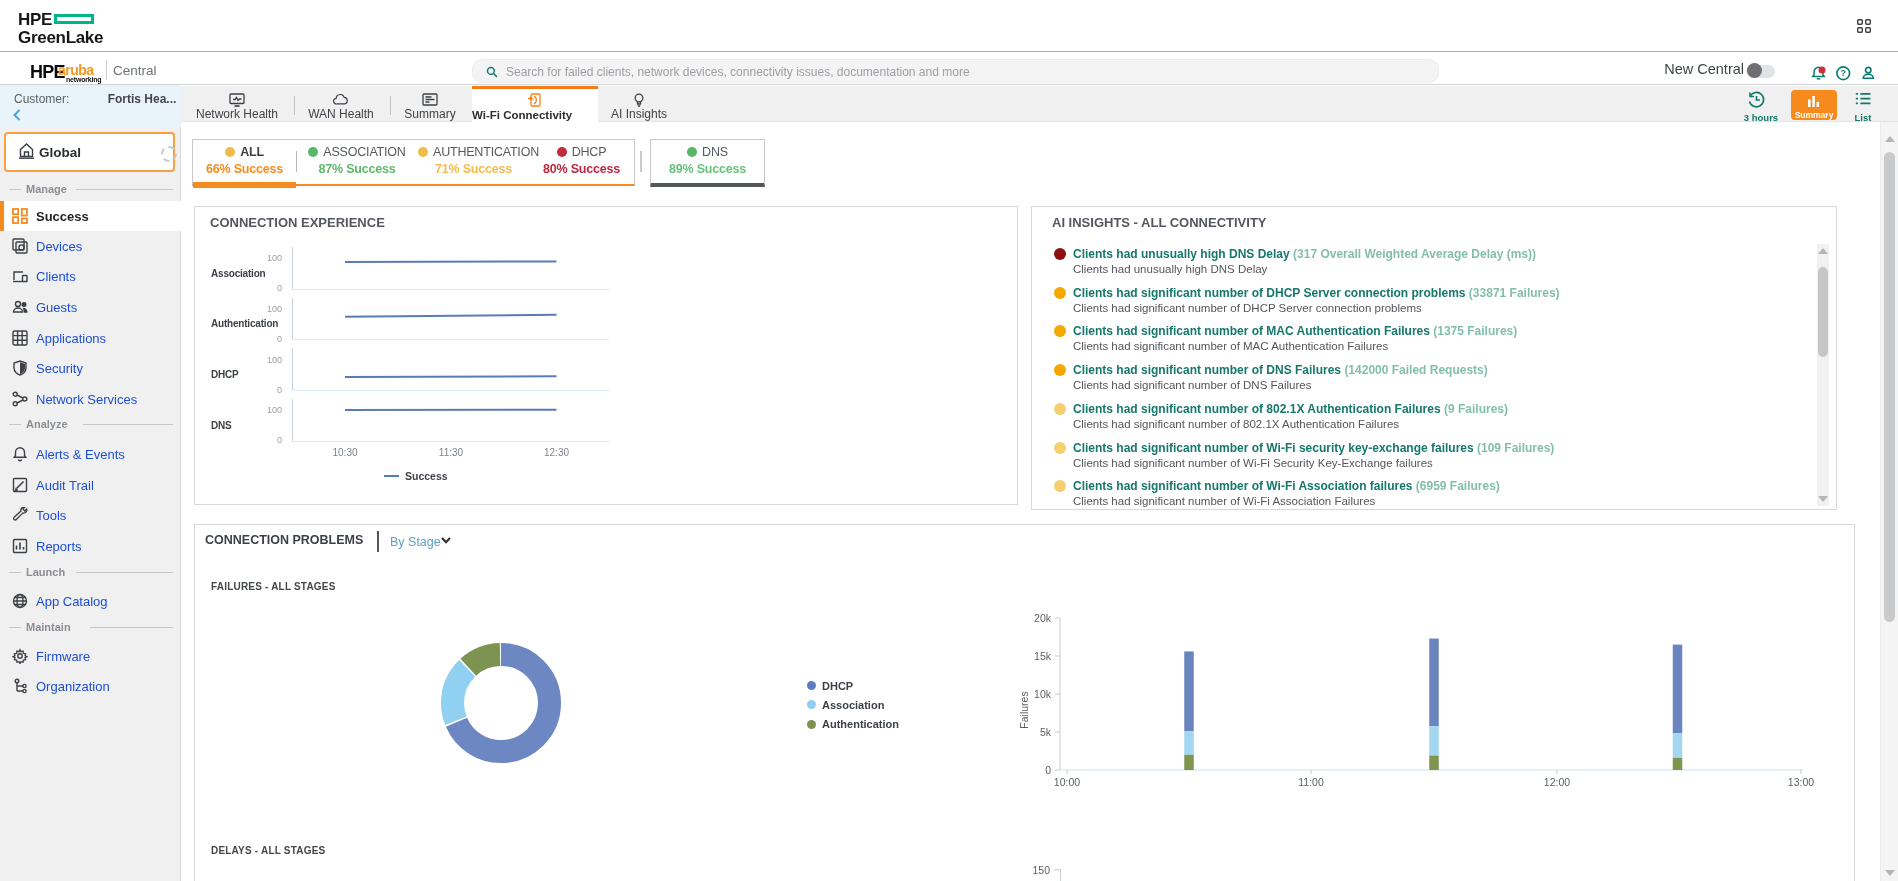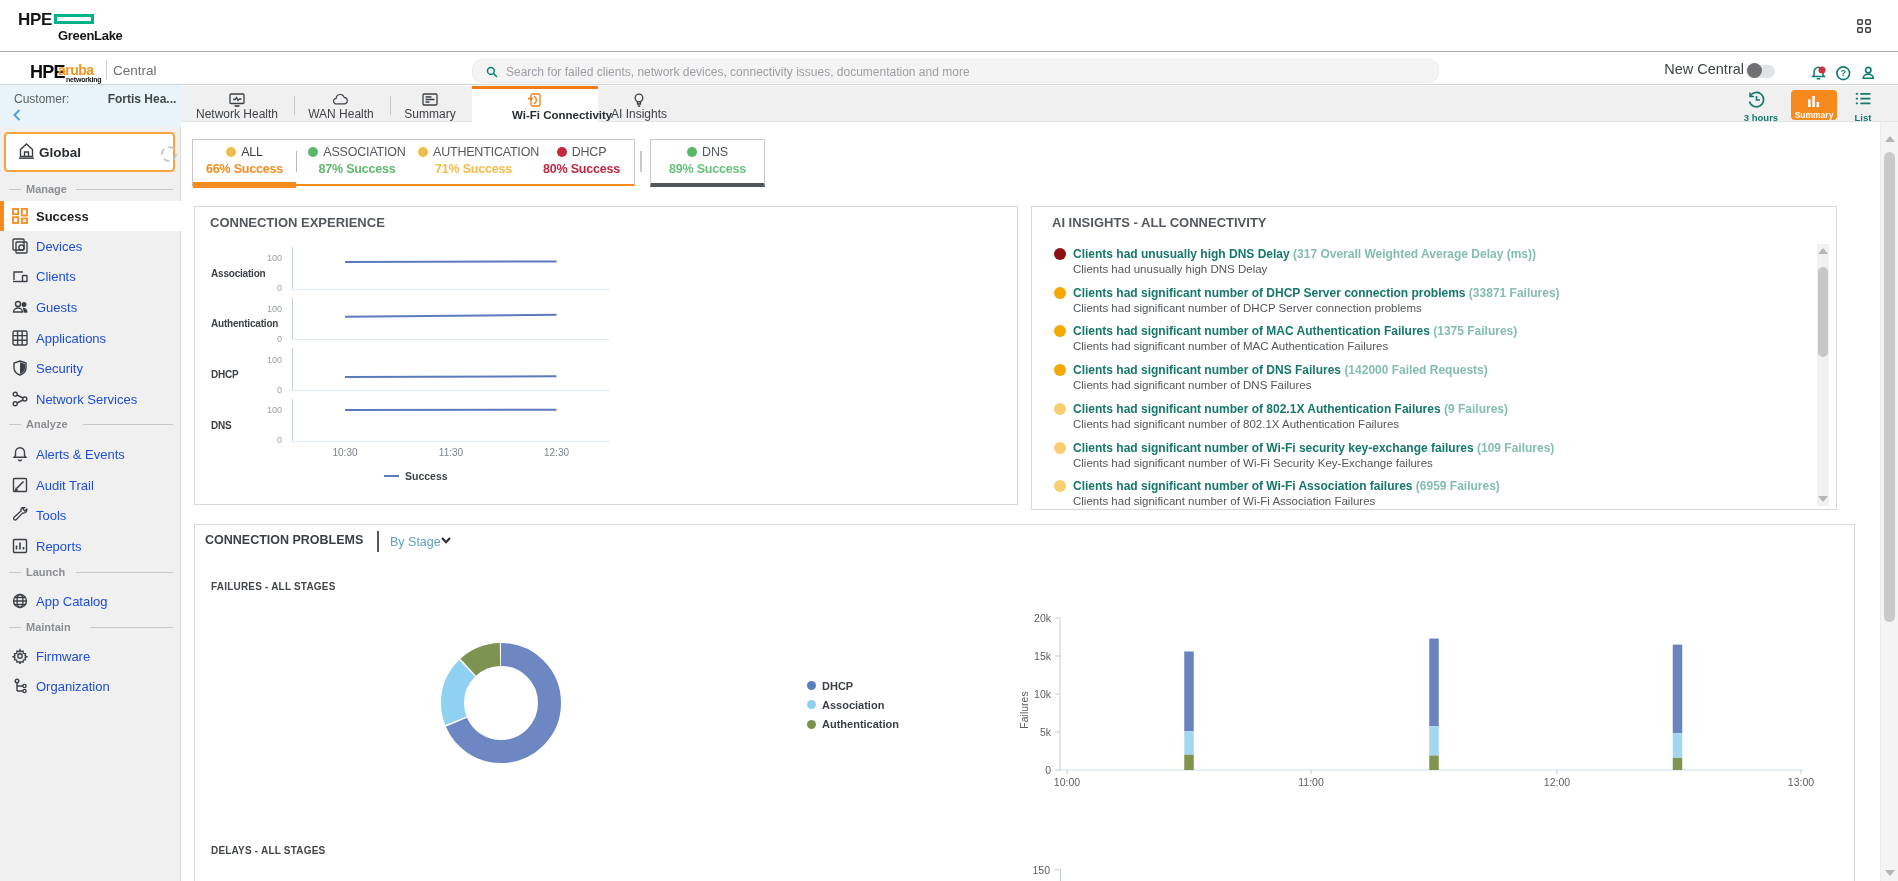--- a/index.html
+++ b/index.html
@@ -4,21 +4,21 @@
 <style>
 html,body{margin:0;padding:0;}
 body{width:1898px;height:881px;position:relative;overflow:hidden;background:#fff;
  font-family:"Liberation Sans",sans-serif;-webkit-font-smoothing:antialiased;}
 .abs{position:absolute;}
 svg{display:block;}
 
 #h1{left:0;top:0;width:1898px;height:52px;background:#fff;border-bottom:1.5px solid #ababab;box-sizing:border-box;}
 #glhpe{left:18px;top:11px;font-weight:bold;font-size:17px;color:#161616;letter-spacing:-0.3px;line-height:1;}
 #glrect{left:54px;top:13.5px;width:34px;height:4px;border:3.5px solid #00b388;}
-#gllake{left:18px;top:28.5px;font-weight:bold;font-size:13px;color:#161616;letter-spacing:-0.3px;line-height:1;margin-left:40px;}
+#gllake{left:18px;top:28.5px;font-weight:bold;font-size:17px;color:#161616;letter-spacing:-0.3px;line-height:1;}
 
 #h2{left:0;top:52px;width:1898px;height:33px;background:#fff;border-bottom:1px solid #cfd3d6;box-sizing:border-box;}
 #ar-hpe{left:30px;top:11px;font-weight:bold;font-size:18px;color:#0b0b0b;letter-spacing:-0.8px;line-height:1;}
 #ar-aruba{left:58px;top:11px;font-weight:bold;font-size:14px;color:#f7941d;letter-spacing:-0.5px;line-height:1;}
 #ar-net{left:66px;top:23.5px;font-weight:bold;font-size:7px;color:#111;line-height:1;letter-spacing:-0.2px;}
 #ar-sep{left:106px;top:8px;width:1px;height:20px;background:#cfcfcf;}
 #ar-central{left:113px;top:12px;font-size:13.5px;color:#6d7176;line-height:1;}
 #search{left:472px;top:7px;width:967px;height:24px;background:#f4f4f5;border:1px solid #ececee;border-radius:10px;box-sizing:border-box;}
 #search .ph{position:absolute;left:33px;top:5px;font-size:12px;color:#9b9fa3;}
 #newc{left:1664px;top:9px;width:80px;text-align:right;font-size:14.5px;color:#3f4449;}
@@ -44,21 +44,21 @@
 .nav-head .dash{position:absolute;left:9px;top:8px;width:12px;height:1px;background:#c6c7c9;}
 .nav-head .t{position:absolute;left:26px;top:2px;}
 .nav-head .line{position:absolute;right:8px;top:8px;height:1px;background:#c6c7c9;}
 
 #tabbar{left:181px;top:86px;width:1717px;height:36px;background:#f0f0f0;border-bottom:1px solid #e4e4e4;box-sizing:border-box;}
 .tab{position:absolute;top:0;height:36px;text-align:center;}
 .tab .ic{position:absolute;top:7px;left:50%;transform:translateX(-50%);width:16px;height:14px;}
 .tab .tx{position:absolute;top:22px;width:100%;font-size:12px;color:#3f4247;line-height:1;}
 .tabsep{position:absolute;top:10px;width:1px;height:19px;background:#c6c6c6;}
 #tab-active{position:absolute;left:291px;top:0;width:126px;height:36px;background:#fff;border-top:3.5px solid #f57d17;box-sizing:border-box;}
-#tab-active .tx{position:absolute;top:21px;width:100%;font-size:11.5px;font-weight:bold;color:#2a2d31;line-height:1;padding-left:40px;}
+#tab-active .tx{position:absolute;top:21px;width:100%;font-size:11.5px;font-weight:bold;color:#2a2d31;line-height:1;}
 #tab-active .ic{position:absolute;top:4px;left:50%;transform:translateX(-50%);width:16px;height:14px;}
 #t3h{position:absolute;left:1555px;top:3px;width:50px;height:32px;text-align:center;}
 #t3h .tx{position:absolute;top:23px;width:100%;font-size:9.5px;font-weight:bold;color:#13786c;white-space:nowrap;}
 #sumbtn{position:absolute;left:1610px;top:4px;width:46px;height:30px;background:#f68a1d;border-radius:4px;text-align:center;}
 #sumbtn .tx{position:absolute;top:20px;width:100%;font-size:8.5px;font-weight:bold;color:#fff;white-space:nowrap;}
 #listbtn{position:absolute;left:1662px;top:3px;width:40px;height:32px;text-align:center;}
 #listbtn .tx{position:absolute;top:23px;width:100%;font-size:9.5px;font-weight:bold;color:#13786c;}
 
 #content{left:181px;top:122px;width:1699px;height:759px;background:#fff;}
 
@@ -375,21 +375,21 @@
     <svg style="position:absolute;left:12px;top:3px" width="16" height="14" viewBox="0 0 18 16" fill="none" stroke="#13786c" stroke-width="2">
       <path d="M0.8 2 h2.4 M6 2 h11.5 M0.8 7.5 h2.4 M6 7.5 h11.5 M0.8 13 h2.4 M6 13 h11.5"></path>
     </svg>
     <div class="tx">List</div>
   </div>
 </div>
 
 <div id="content" class="abs">
   <div id="statbox">
     <div class="stat" style="position:absolute;left:0;top:0;width:103px;height:100%">
-      <div class="nm" style="font-weight:normal;color:#3c3f45"><span class="dot" style="background:#eebd4a"></span>ALL</div>
+      <div class="nm" style="font-weight:bold;color:#3c3f45"><span class="dot" style="background:#eebd4a"></span>ALL</div>
       <div class="vl" style="color:#f68b1f">66% Success</div>
     </div>
     <div id="statsep"></div>
     <div class="stat" style="position:absolute;left:103px;top:0;width:122px;height:100%">
       <div class="nm"><span class="dot" style="background:#58b768"></span>ASSOCIATION</div>
       <div class="vl" style="color:#5eba6a">87% Success</div>
     </div>
     <div class="stat" style="position:absolute;left:225px;top:0;width:111px;height:100%">
       <div class="nm"><span class="dot" style="background:#eebd4a"></span>AUTHENTICATION</div>
       <div class="vl" style="color:#f3bc4a">71% Success</div>

